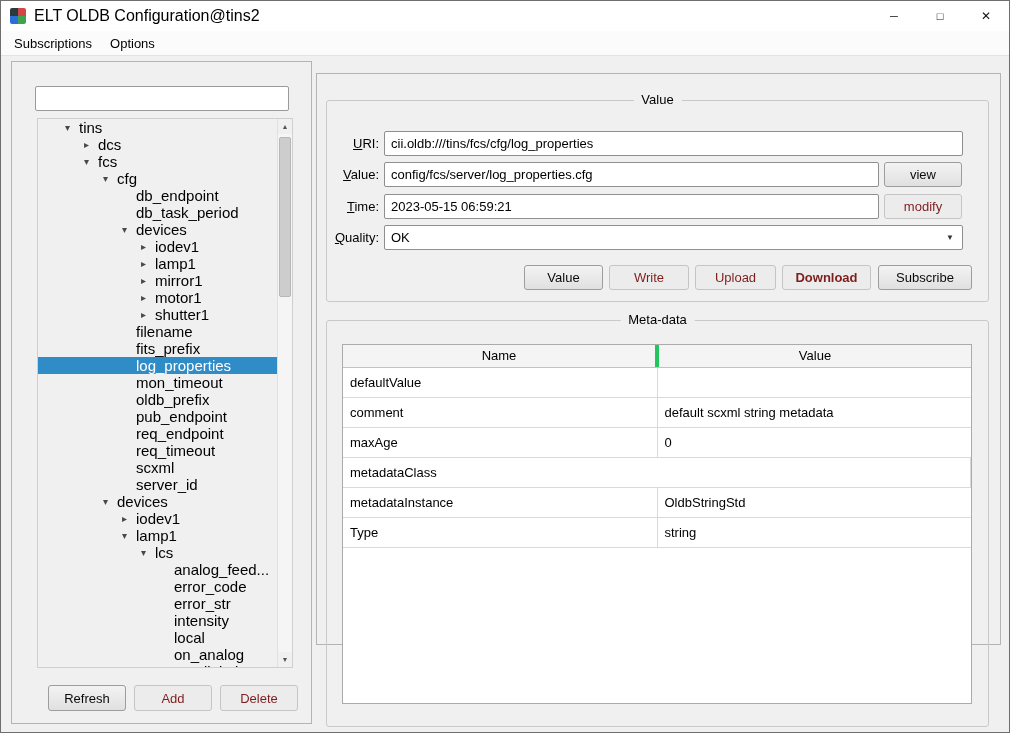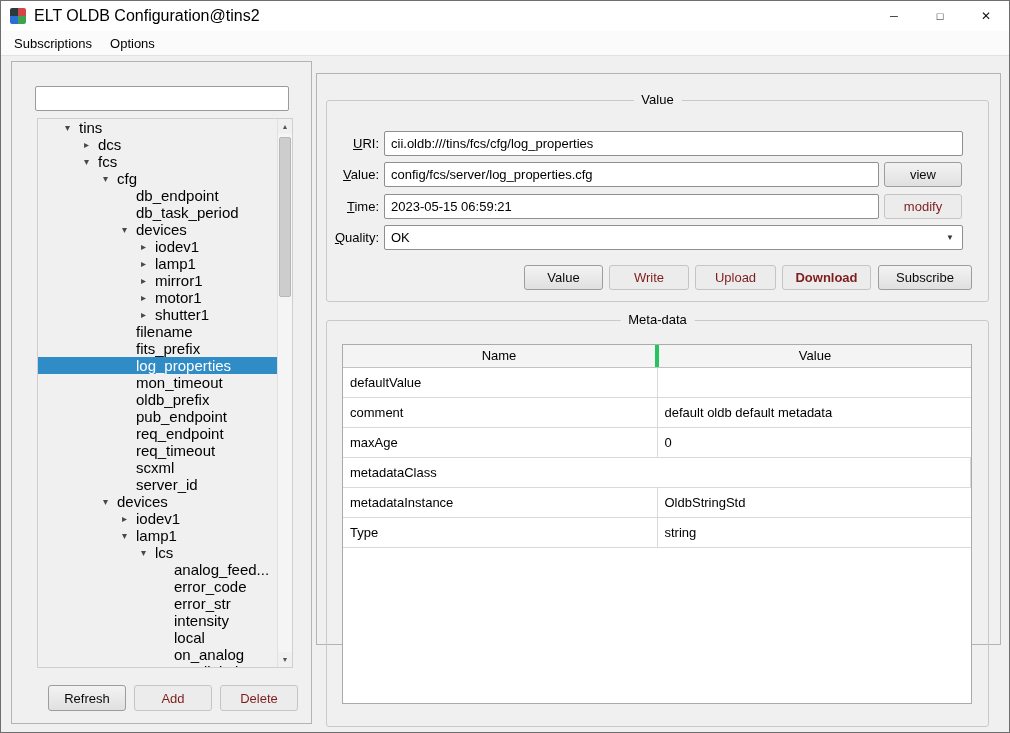--- a/index.html
+++ b/index.html
@@ -284,21 +284,21 @@
           <div class="meta-hcell first">Name</div>
           <div class="meta-hcell">Value</div>
         </div>
         <div id="meta-rows">
             <div class="meta-row">
               <div class="meta-cell name">defaultValue</div>
               <div class="meta-cell value"></div>
             </div>
             <div class="meta-row">
               <div class="meta-cell name">comment</div>
-              <div class="meta-cell value">default oldb default metadata</div>
+              <div class="meta-cell value">default scxml string metadata</div>
             </div>
             <div class="meta-row">
               <div class="meta-cell name">maxAge</div>
               <div class="meta-cell value">0</div>
             </div>
             <div class="meta-row">
               <div class="meta-cell name">metadataClass</div>
             </div>
             <div class="meta-row">
               <div class="meta-cell name">metadataInstance</div>

